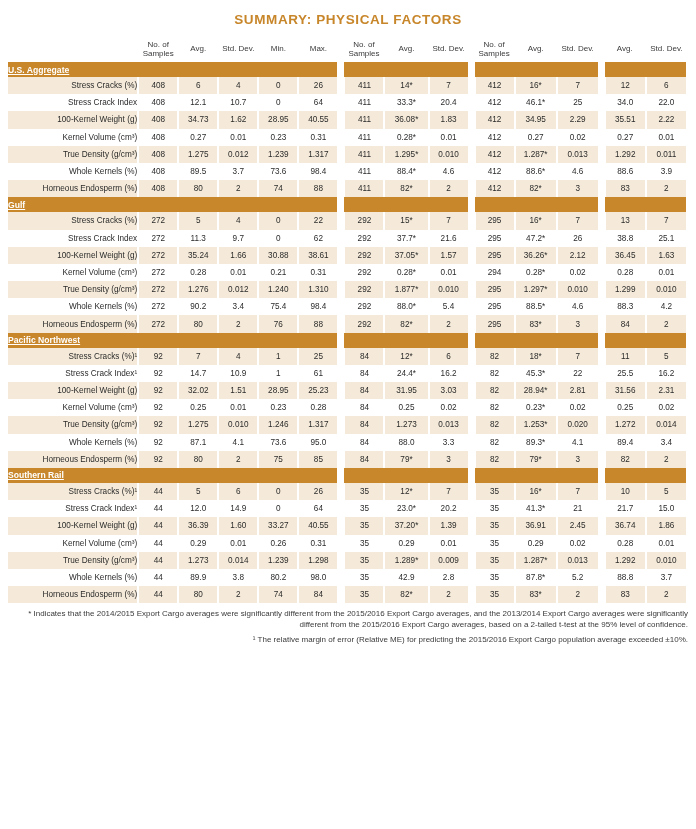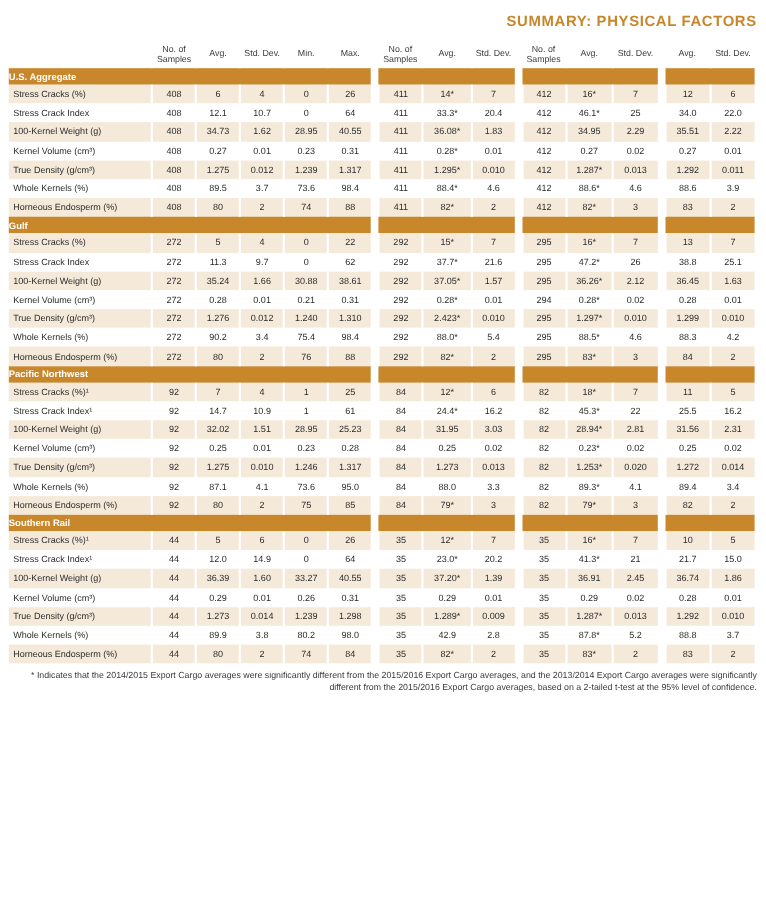--- a/index.html
+++ b/index.html
@@ -14,21 +14,21 @@
     color: #2b2b2b;
   }
   .page {
     position: relative;
     width: 696px;
     height: 829px;
     box-sizing: border-box;
     padding: 8px 8px 0 8px;
   }
   .title {
-    text-align: right;
+    text-align: center;
     color: #c8862a;
     font-size: 13.5px;
     font-weight: bold;
     letter-spacing: 0.6px;
     margin: 4px 0 9px 0;
   }
   table.grid {
     width: 680px;
     border-collapse: collapse;
     table-layout: fixed;
@@ -65,32 +65,33 @@
   .sub-hdr td.lbl { text-align: left; }
   
   .group-row td {
     background: #c8872b;
     color: #ffffff;
     font-weight: bold;
     font-size: 8.6px;
     height: 15px;
     padding-left: 4px;
     border-right: 2px solid #ffffff;
+    text-decoration: underline;
   }
   
   tr.data td {
     height: 17.2px;
     font-size: 8.2px;
     text-align: center;
     border-right: 2px solid #ffffff;
     color: #2b2b2b;
   }
   tr.data td.lbl {
-    text-align: left;
-    padding-left: 4px;
+    text-align: right;
+    padding-left: 16px;
   }
   tr.data.alt td { background: #f5ead9; }
   tr.data.plain td { background: #ffffff; }
   tr.data td.sep { background: #ffffff !important; }
   .footnotes {
     width: 680px;
     margin-top: 6px;
     font-size: 8px;
     color: #3a3a3a;
     line-height: 1.35;
@@ -374,21 +375,21 @@
         </tr>
         <tr class="data alt">
           <td class="lbl">True Density (g/cm³)</td>
           <td>272</td>
           <td>1.276</td>
           <td>0.012</td>
           <td>1.240</td>
           <td>1.310</td>
           <td class="sep"></td>
           <td>292</td>
-          <td>2.423*</td>
+          <td>1.877*</td>
           <td>0.010</td>
           <td class="sep"></td>
           <td>295</td>
           <td>1.297*</td>
           <td>0.010</td>
           <td class="sep"></td>
           <td>1.299</td>
           <td>0.010</td>
         </tr>
         <tr class="data plain">
@@ -711,15 +712,16 @@
           <td>2</td>
           <td class="sep"></td>
           <td>83</td>
           <td>2</td>
         </tr>
       </tbody>
   </table>
 
   <div class="footnotes">
     <p>* Indicates that the 2014/2015 Export Cargo averages were significantly different from the 2015/2016 Export Cargo averages, and the 2013/2014 Export Cargo averages were significantly different from the 2015/2016 Export Cargo averages, based on a 2-tailed t-test at the 95% level of confidence.</p>
+    <p>¹ The relative margin of error (Relative ME) for predicting the 2015/2016 Export Cargo population average exceeded ±10%.</p>
   </div>
 
 </div>
 
 </body></html>

